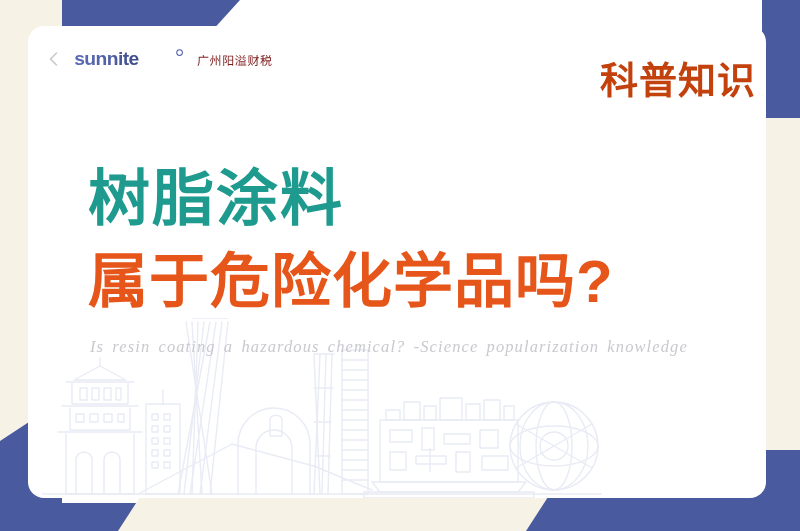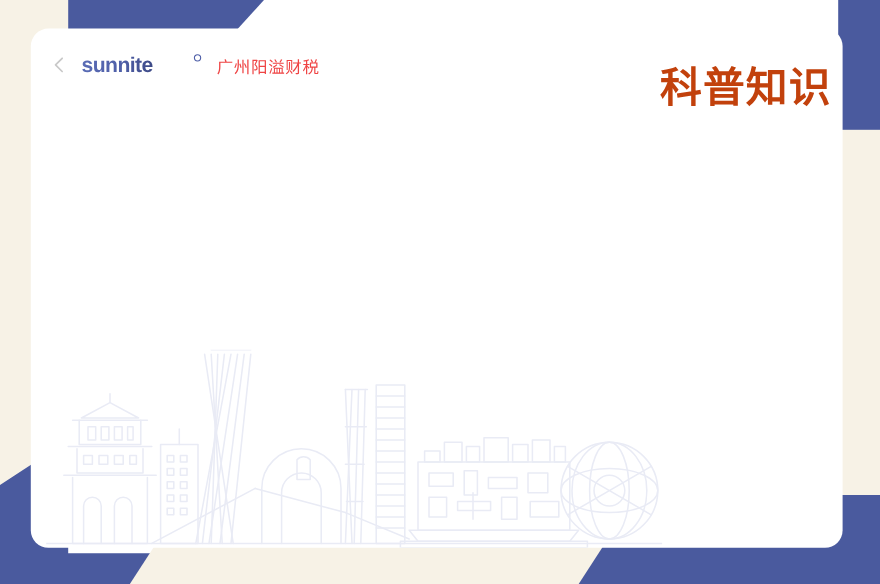--- a/index.html
+++ b/index.html
@@ -132,22 +132,22 @@
     margin-right: 10px;
     display: block;
   }
   .brand-logo {
     flex: 0 0 auto;
     display: block;
     height: 22px;
     margin-right: 9px;
   }
   .brand-cn {
-    font-size: 15px;
-    color: #ef4444;
+    font-size: 12px;
+    color: #7f1d1d;
     letter-spacing: 0.6px;
     white-space: nowrap;
     font-family: "Liberation Sans", "DejaVu Sans", sans-serif;
   }
 
   
   .badge-kepu {
     position: absolute;
     right: 10px;
     top: 36px;
@@ -353,15 +353,20 @@
           <text x="0" y="19" font-family="Liberation Sans, DejaVu Sans, sans-serif" font-size="21" font-weight="bold" letter-spacing="-0.6" fill="url(#sunGrad)">sunnite</text>
           <circle cx="115" cy="5" r="3.1" fill="none" stroke="#4f5fa8" stroke-width="1.1"></circle>
         </svg>
       </span>
 
       <span class="brand-cn">广州阳溢财税</span>
     </div>
 
     <div class="badge-kepu">科普知识</div>
 
+    <div class="headline">
+      <div class="headline-main">树脂涂料</div>
+      <div class="headline-sub">属于危险化学品吗?</div>
+      <div class="headline-en">Is resin coating a hazardous chemical? -Science popularization knowledge</div>
+    </div>
 
   </div>
 </div>
 
 </body></html>

